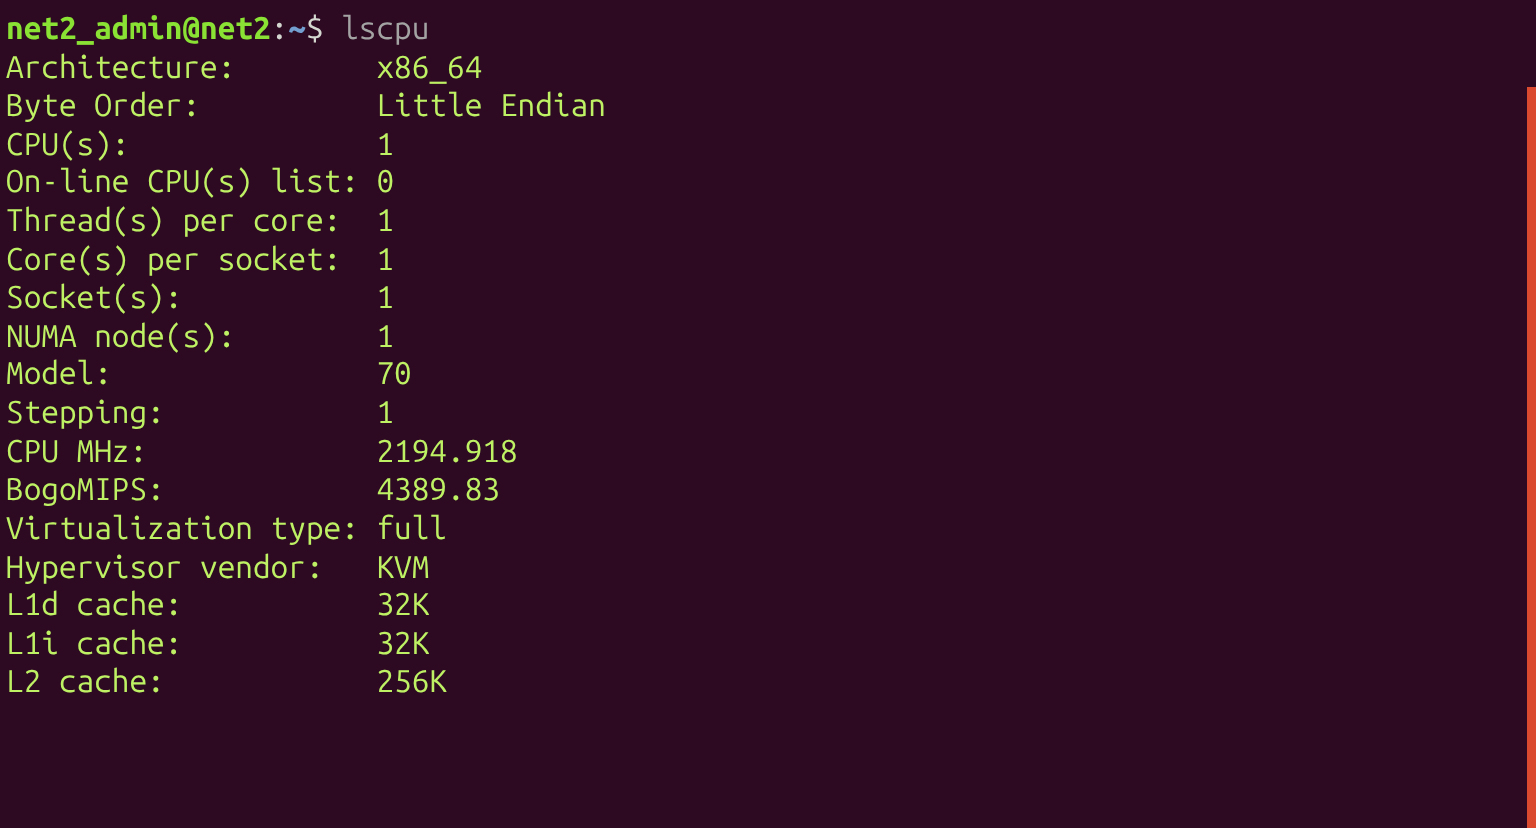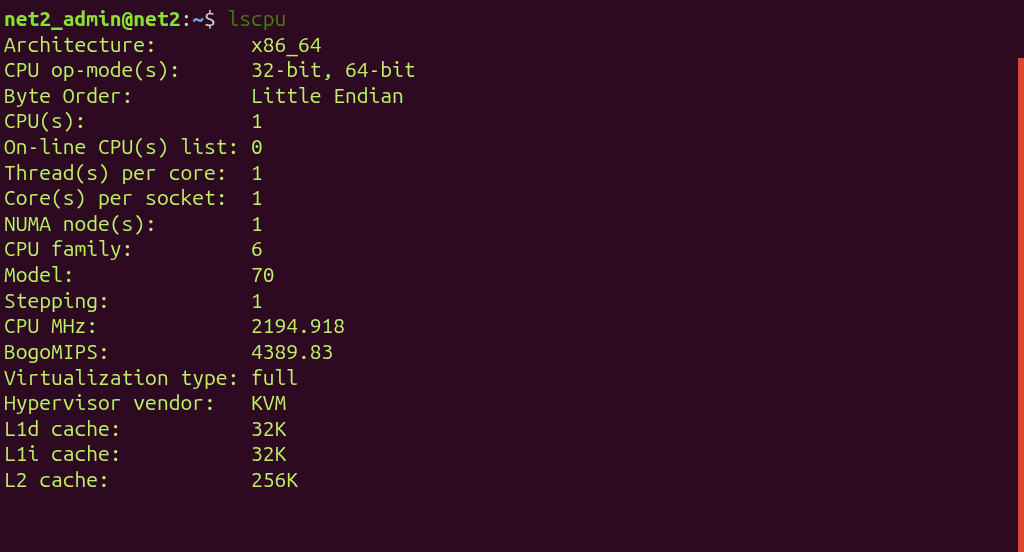--- a/index.html
+++ b/index.html
@@ -30,21 +30,21 @@
       color: #d3d7cf;
     }
     .path {
       color: #729fcf;
       font-weight: bold;
     }
     .dollar {
       color: #d3d7cf;
     }
     .command {
-      color: #4d7c0f;
+      color: #a3a3a3;
     }
     .output-line {
       white-space: pre;
       color: #bef264;
     }
     .right-bar {
       position: absolute;
       right: 0;
       top: 58px;
       width: 6px;
@@ -52,28 +52,27 @@
       background-color: #d94a2e;
     }
   </style>
 </head>
 <body>
 
 <div class="terminal">
   <div class="prompt-line"><span class="user-host">net2_admin@net2</span><span class="colon">:</span><span class="path">~</span><span class="dollar">$ </span><span class="command">lscpu</span></div>
   <div id="output-container">
       <div class="output-line"><span>Architecture:        </span><span>x86_64</span></div>
-      <div class="output-line"><span>CPU op-mode(s):      </span><span>32-bit, 64-bit</span></div>
       <div class="output-line"><span>Byte Order:          </span><span>Little Endian</span></div>
       <div class="output-line"><span>CPU(s):              </span><span>1</span></div>
       <div class="output-line"><span>On-line CPU(s) list: </span><span>0</span></div>
       <div class="output-line"><span>Thread(s) per core:  </span><span>1</span></div>
       <div class="output-line"><span>Core(s) per socket:  </span><span>1</span></div>
+      <div class="output-line"><span>Socket(s):           </span><span>1</span></div>
       <div class="output-line"><span>NUMA node(s):        </span><span>1</span></div>
-      <div class="output-line"><span>CPU family:          </span><span>6</span></div>
       <div class="output-line"><span>Model:               </span><span>70</span></div>
       <div class="output-line"><span>Stepping:            </span><span>1</span></div>
       <div class="output-line"><span>CPU MHz:             </span><span>2194.918</span></div>
       <div class="output-line"><span>BogoMIPS:            </span><span>4389.83</span></div>
       <div class="output-line"><span>Virtualization type: </span><span>full</span></div>
       <div class="output-line"><span>Hypervisor vendor:   </span><span>KVM</span></div>
       <div class="output-line"><span>L1d cache:           </span><span>32K</span></div>
       <div class="output-line"><span>L1i cache:           </span><span>32K</span></div>
       <div class="output-line"><span>L2 cache:            </span><span>256K</span></div>
     </div>

